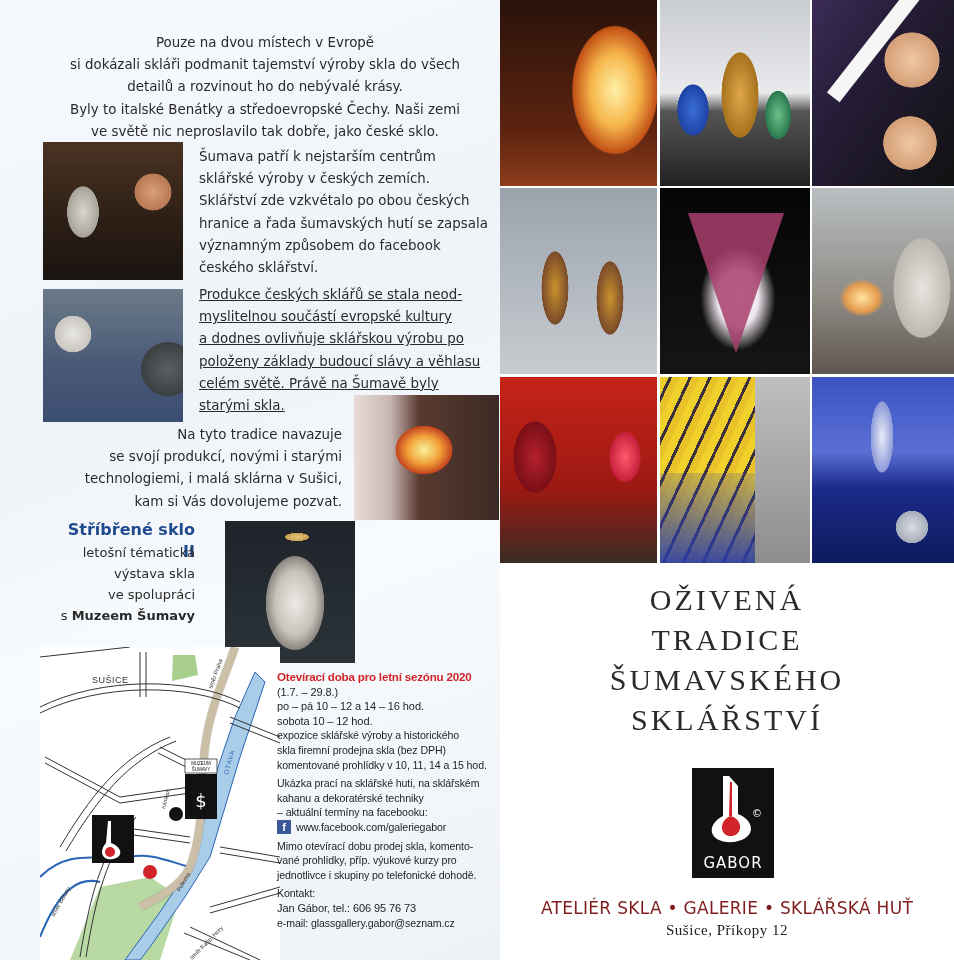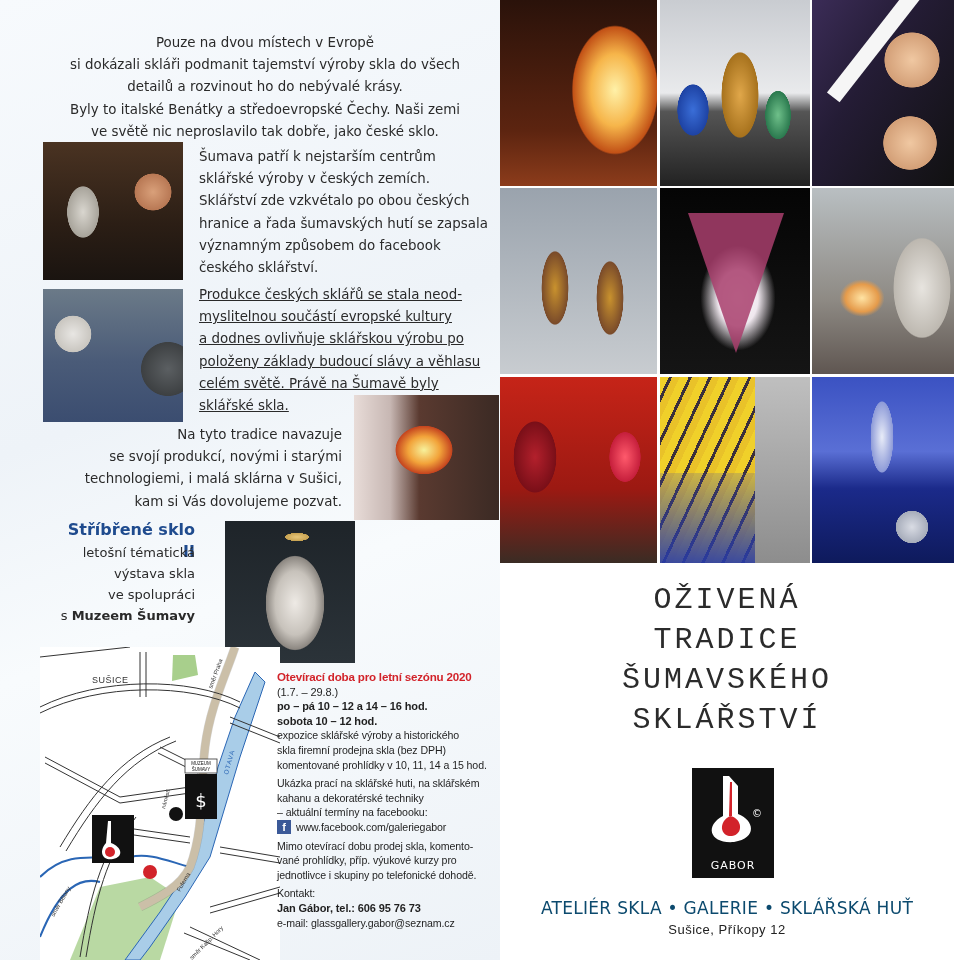--- a/index.html
+++ b/index.html
@@ -35,21 +35,21 @@
       linear-gradient(180deg,#1e2429 0%,#2b3339 100%); }
 
   
   .map { position:absolute; left:40px; top:647px; width:240px; height:313px; background:#fff; overflow:hidden; }
   .map svg { position:absolute; left:0; top:0; }
 
   
   .hours { position:absolute; left:277px; top:670px; width:220px; font-family:"Liberation Sans", sans-serif;
            font-size:10.6px; line-height:14.6px; color:#1f1f1f; letter-spacing:-0.1px; }
   .hours .title { color:#d2232a; font-weight:bold; font-size:11.6px; letter-spacing:-0.2px; }
-  .hours .b { font-weight:bold; font-size:11px; }
+  .hours .b { font-weight:normal; font-size:11px; }
   .hours .gap { height:4px; }
   .fb { display:inline-flex; align-items:center; gap:5px; }
   .fb-icon { width:14px; height:14px; background:#3b5998; color:#fff; font-weight:bold; font-size:11px;
              display:inline-flex; align-items:center; justify-content:center; font-family:"Liberation Sans", sans-serif; }
 
   .silver-title { position:absolute; left:55px; top:519px; width:140px; text-align:right;
                   color:#1f4b8e; font-weight:bold; font-size:16px; line-height:22px; }
   .silver-body { position:absolute; left:40px; top:542px; width:155px; text-align:right;
                  font-size:13px; line-height:21px; color:#2a2a2a; }
   .silver-body b { font-weight:bold; }
@@ -98,30 +98,30 @@
       #ddd; }
   .g8-mask { position:absolute; right:0; top:0; width:55px; height:186px; background:linear-gradient(180deg,#bfbfbf,#8d8d8d); }
   .g8-low { position:absolute; left:0; bottom:0; width:95px; height:90px; background:linear-gradient(180deg,rgba(60,70,170,0.2),rgba(40,60,170,0.9)); }
   .g9 { left:312px; top:377px; width:142px; height:186px;
     background:
       radial-gradient(circle 20px at 100px 150px, #d9dce4 0%, #a6acba 80%, transparent 82%),
       radial-gradient(ellipse 16px 50px at 70px 60px, #e8ecf8 0%, #8e9bd8 70%, transparent 72%),
       linear-gradient(180deg,#3b52c2 0%,#5a6fd5 40%,#1b2a8a 60%,#0e1a5c 100%); }
 
   .title-block { position:absolute; left:500px; top:580px; width:454px; text-align:center;
-                 font-family:Liberation Mono, monospace; font-weight:200; font-size:30px; line-height:40px;
+                 font-family:Liberation Serif, serif; font-weight:200; font-size:30px; line-height:40px;
                  letter-spacing:3px; color:#2b2b2b; }
   .logo { position:absolute; left:692px; top:768px; width:82px; height:110px; background:#111; }
   .logo-text { position:absolute; left:0; bottom:6px; width:82px; text-align:center; color:#fff;
-               font-size:11px; letter-spacing:1px; font-family:"DejaVu Sans", sans-serif; }
+               font-size:15px; letter-spacing:1px; font-family:"DejaVu Sans", sans-serif; }
   .logo-copy { position:absolute; right:12px; top:40px; color:#fff; font-size:10px; }
   .tagline { position:absolute; left:500px; top:898px; width:454px; text-align:center;
-             color:#0c4a6e; font-size:17px; letter-spacing:0.3px; font-family:"DejaVu Sans", sans-serif; }
+             color:#7f1d1d; font-size:17px; letter-spacing:0.3px; font-family:"DejaVu Sans", sans-serif; }
   .address { position:absolute; left:500px; top:922px; width:454px; text-align:center;
-             color:#222; font-size:13px; letter-spacing:0.5px; font-family:Liberation Sans, sans-serif; }
+             color:#222; font-size:15px; letter-spacing:0.5px; font-family:Liberation Serif, serif; }
 </style>
 </head>
 <body>
 
 <div class="left">
 
   <div class="txt center" style="left:40px; top:32px; width:450px;">
     <div>Pouze na dvou místech v Evropě</div>
     <div>si dokázali skláři podmanit tajemství výroby skla do všech</div>
     <div>detailů a rozvinout ho do nebývalé krásy.</div>
@@ -140,21 +140,21 @@
     <div>významným způsobem do facebook</div>
     <div>českého sklářství.</div>
   </div>
 
   <div class="txt" style="left:199px; top:284px; width:295px;text-decoration:underline;">
     <div>Produkce českých sklářů se stala neod-</div>
     <div>myslitelnou součástí evropské kultury</div>
     <div>a dodnes ovlivňuje sklářskou výrobu po</div>
     <div>položeny základy budoucí slávy a věhlasu</div>
     <div>celém světě. Právě na Šumavě byly</div>
-    <div>sklářské skla.</div>
+    <div>starými skla.</div>
   </div>
 
   <div class="photo p-furnace"></div>
 
   <div class="txt rightal" style="left:40px; top:424px; width:302px;">
     <div>Na tyto tradice navazuje</div>
     <div>se svojí produkcí, novými i starými</div>
     <div>technologiemi, i malá sklárna v Sušici,</div>
     <div>kam si Vás dovolujeme pozvat.</div>
   </div>

